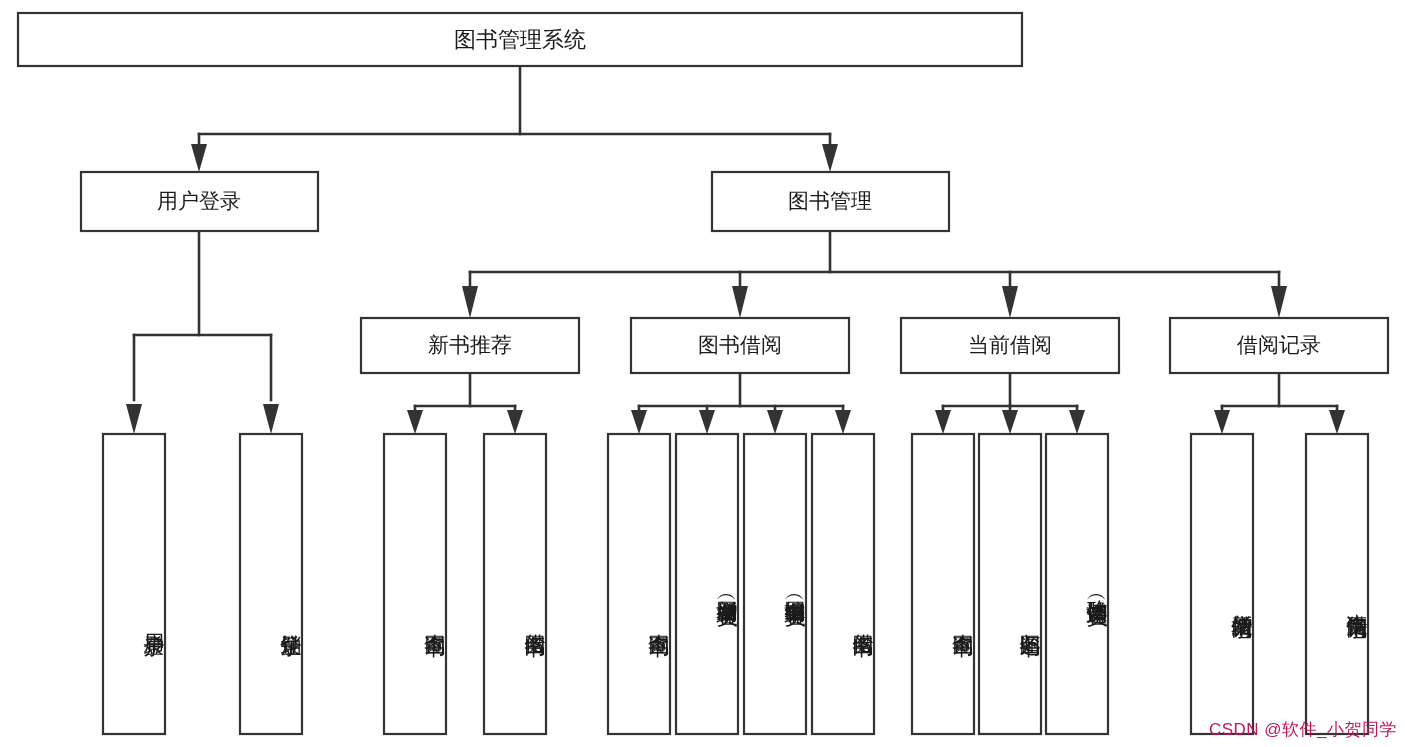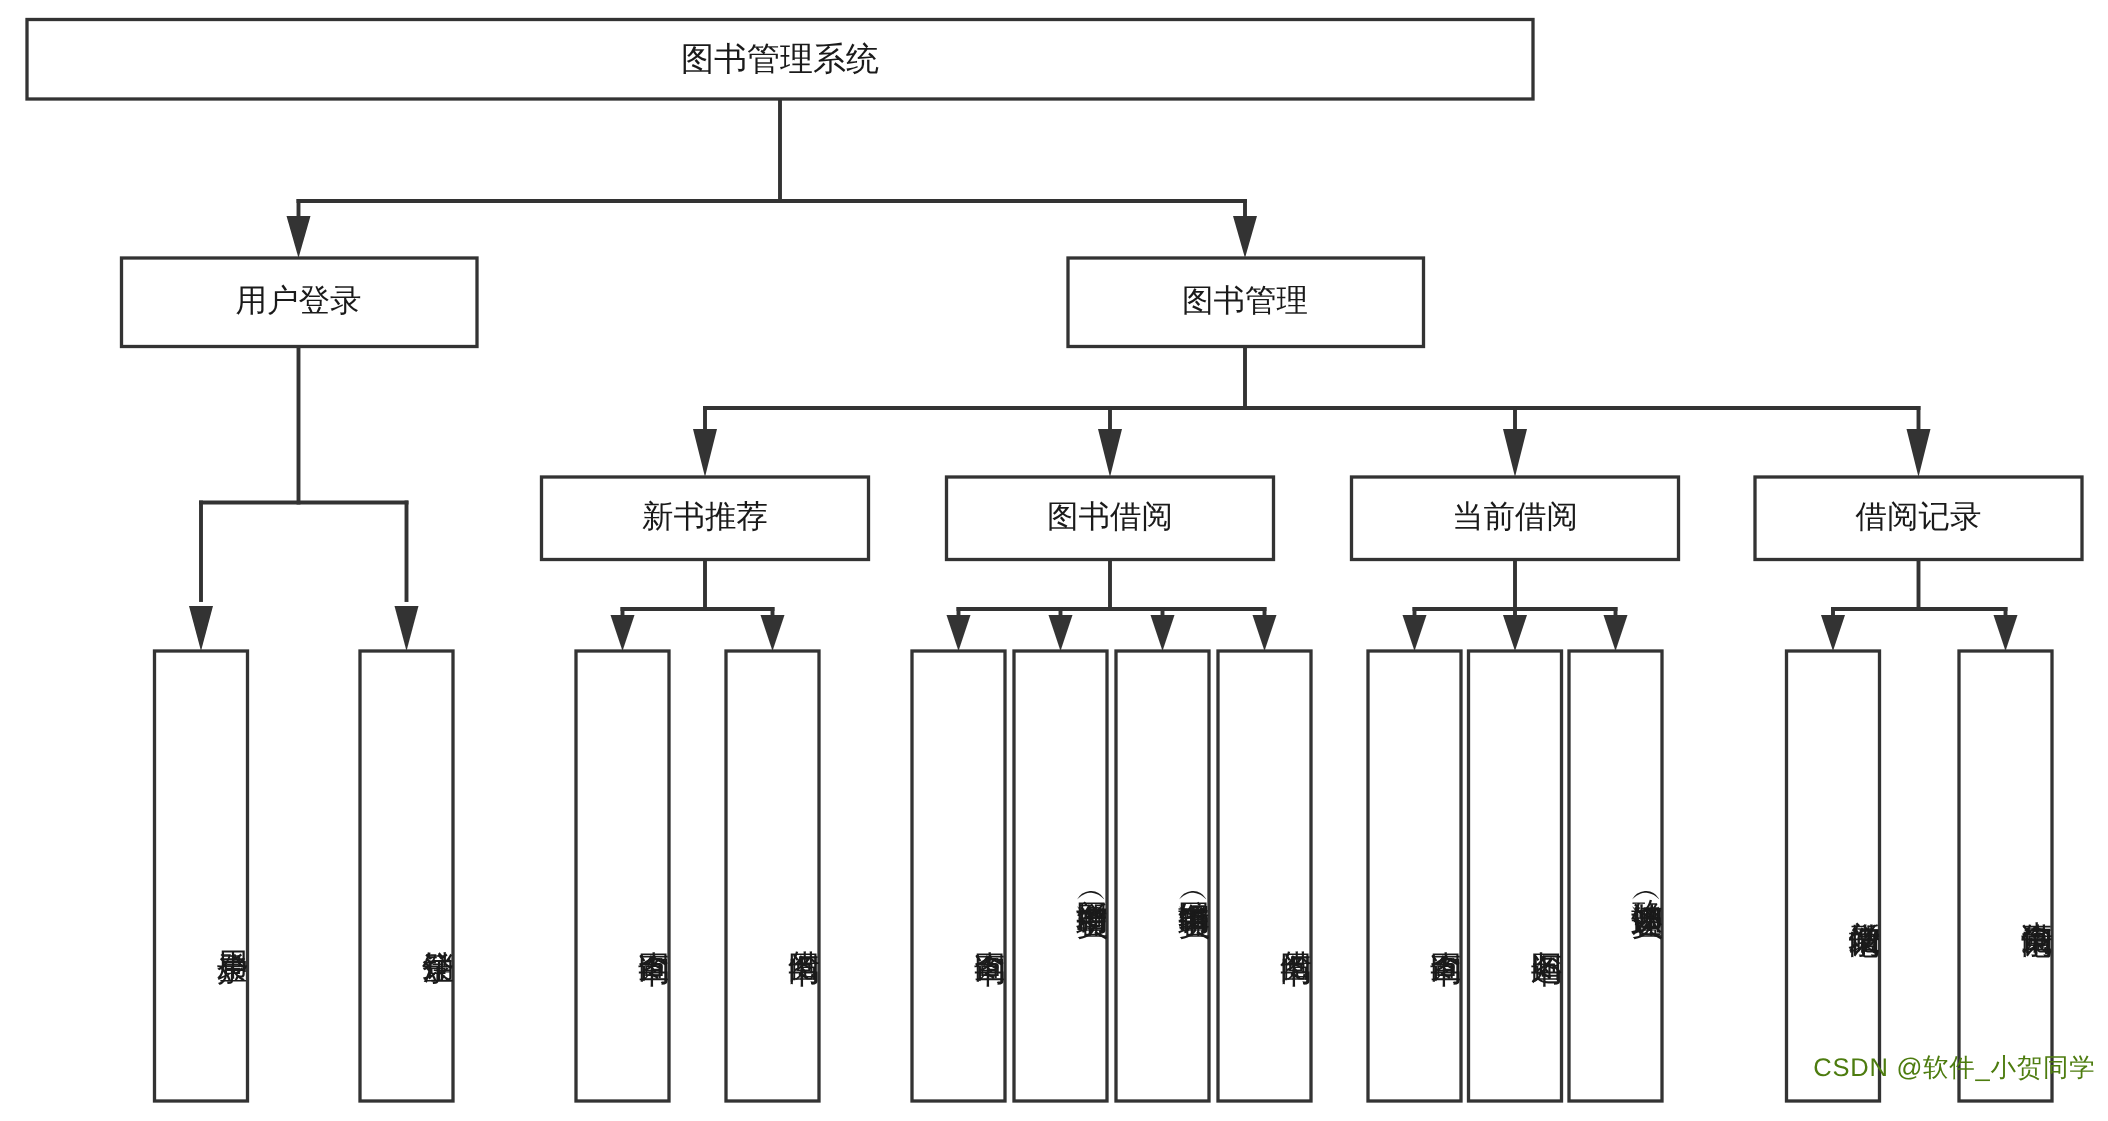--- a/index.html
+++ b/index.html
@@ -68,24 +68,24 @@
     letter-spacing: 1px;
     display: flex;
     align-items: flex-start;
     justify-content: center;
     white-space: nowrap;
     pointer-events: none;
   }
   .watermark {
     position: absolute;
     right: 8px;
-    bottom: 24px;
+    bottom: 6px;
     font-family: "Liberation Sans", "DejaVu Sans", sans-serif;
     font-size: 17px;
-    color: #4d7c0f;
+    color: #be185d;
     letter-spacing: 0.5px;
     white-space: nowrap;
     margin-left: 16px;
   }
 </style>
 </head>
 <body>
 
 <div id="diagram-root">
 

